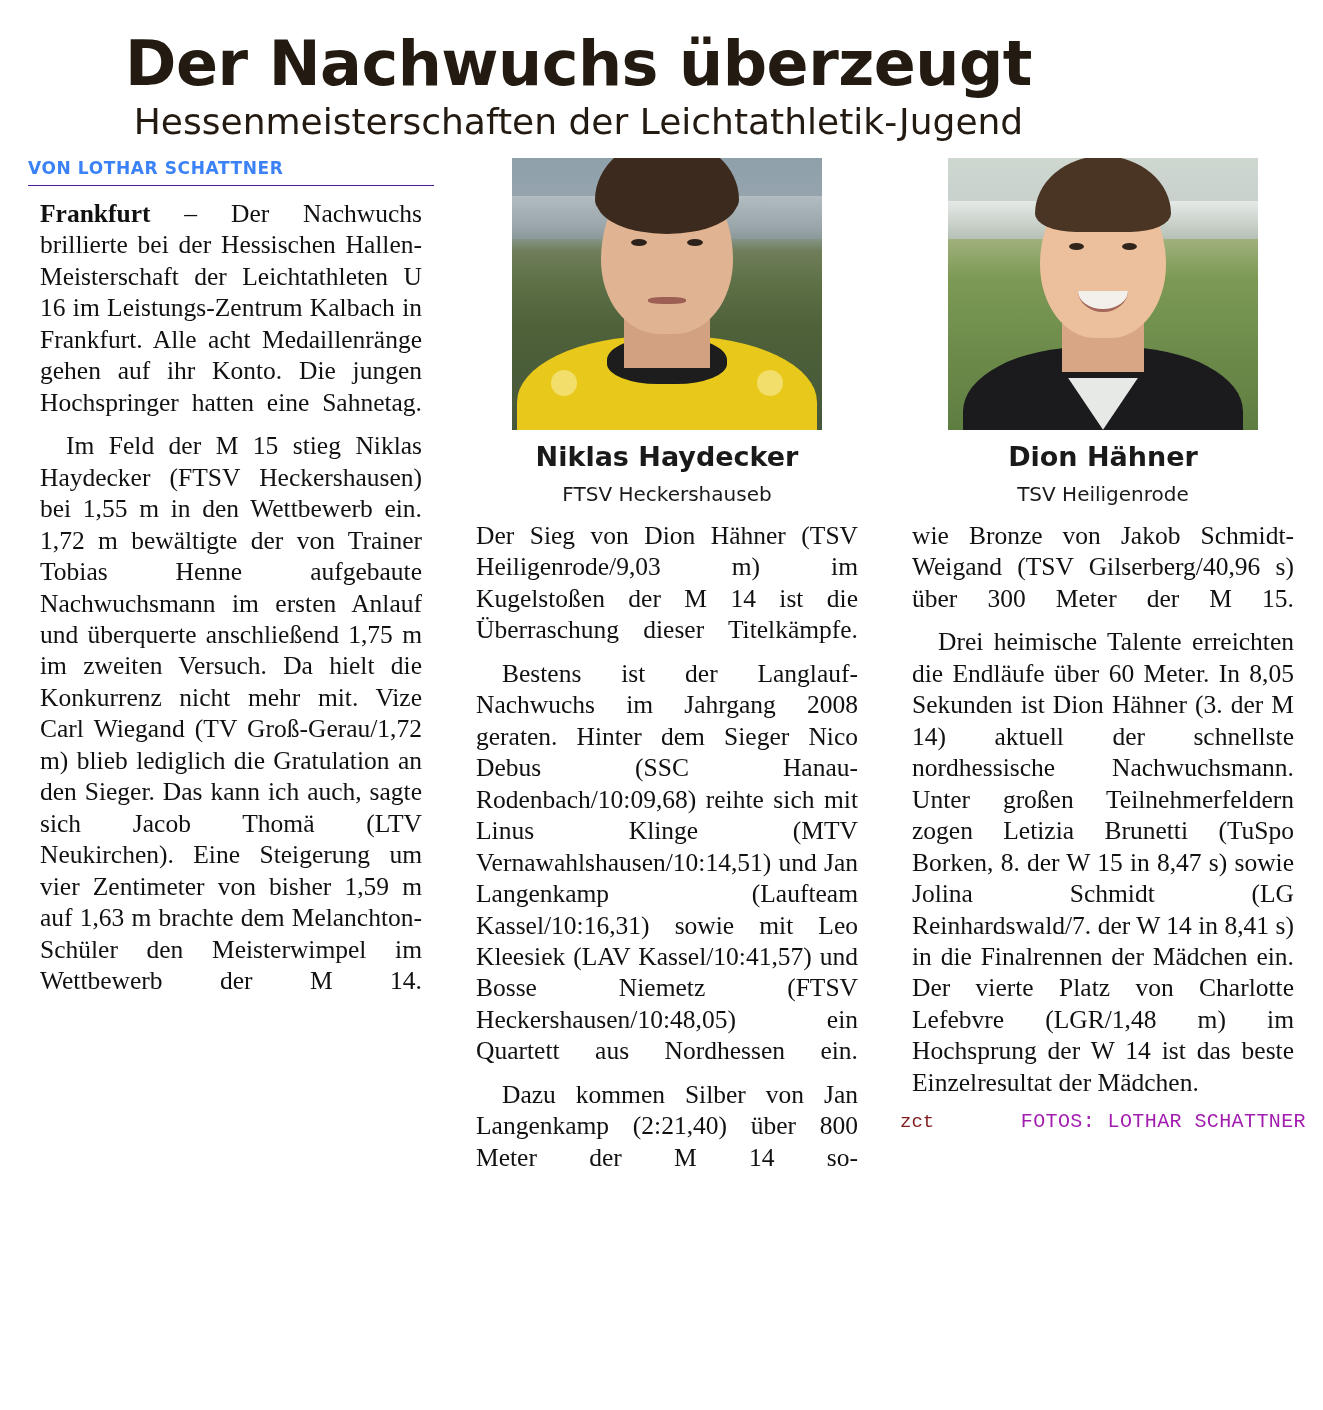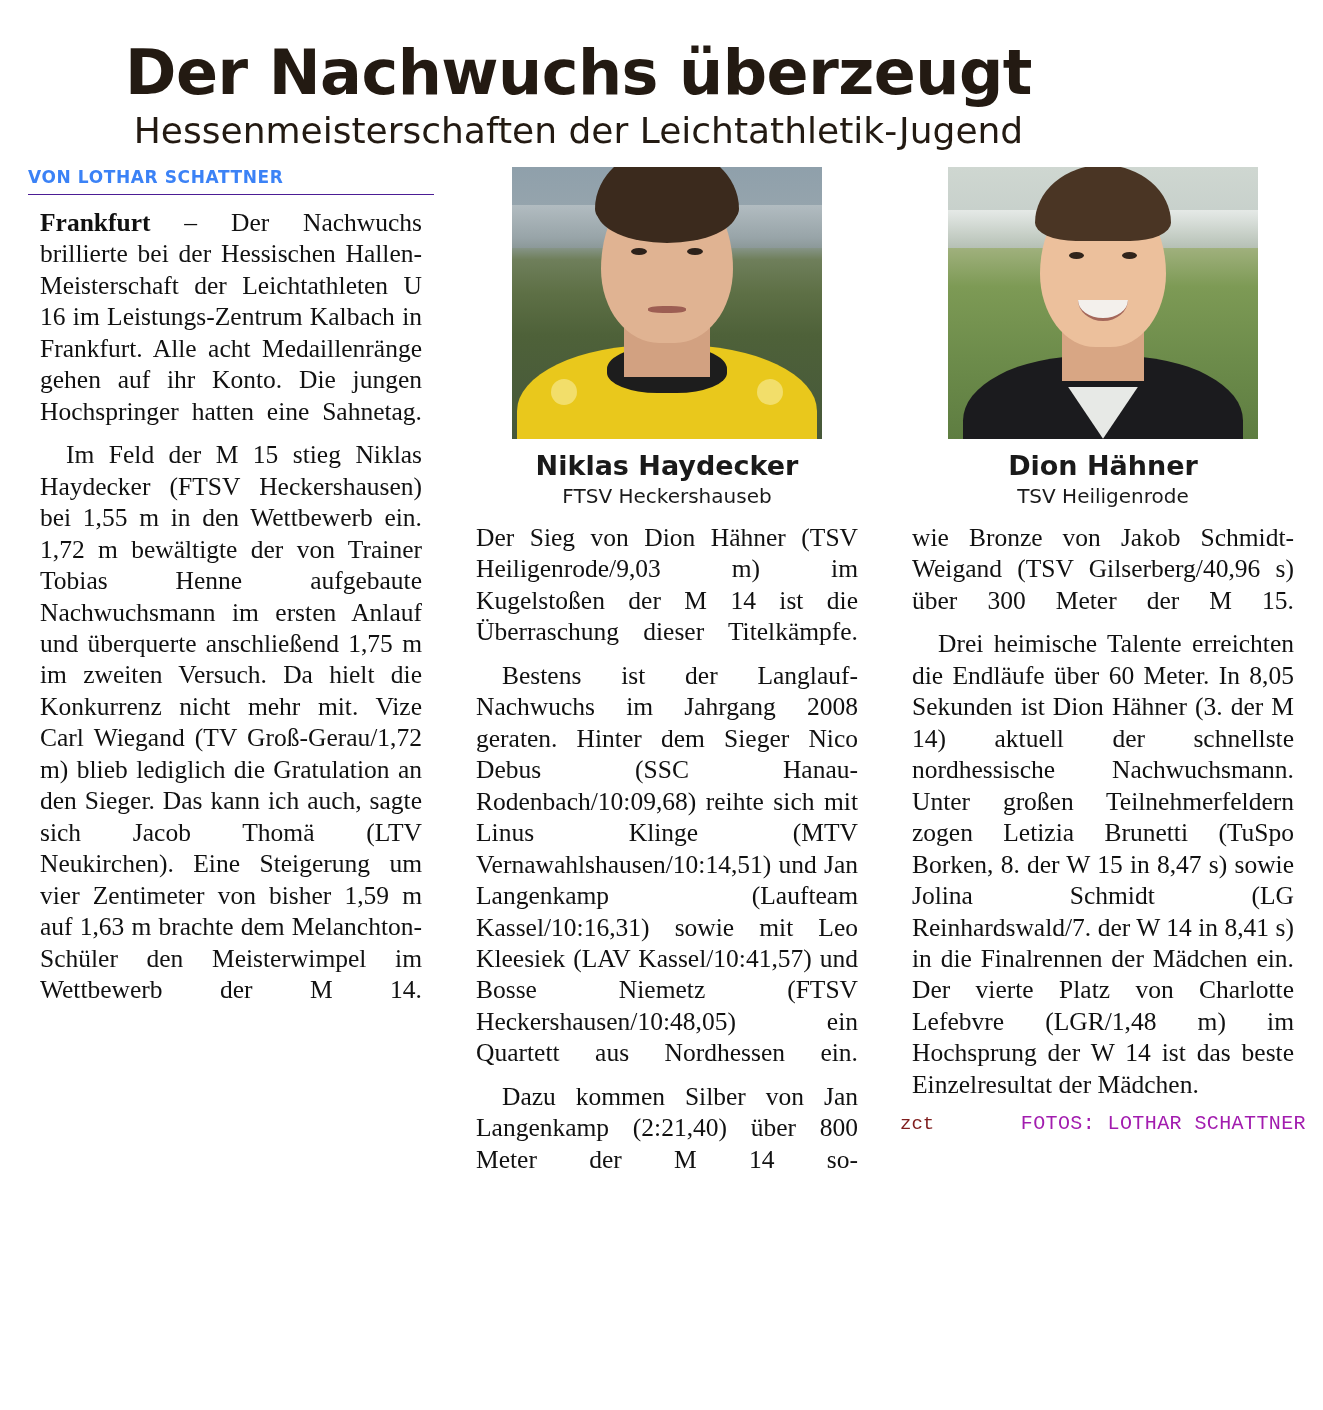--- a/index.html
+++ b/index.html
@@ -12,21 +12,21 @@
     height: 1410px;
     font-family: "Liberation Serif", serif;
     color: #111111;
     overflow: hidden;
   }
   .page {
     position: relative;
     width: 1157px;
     height: 1410px;
     box-sizing: border-box;
-    padding: 32px 28px 10px 28px;
+    padding: 23px 28px 10px 28px;
   }
 
   
   .headline {
     font-family: "DejaVu Sans", sans-serif;
     font-weight: bold;
     font-size: 62px;
     line-height: 1.05;
     text-align: center;
     color: #231a12;
@@ -103,21 +103,21 @@
     font-weight: bold;
     font-size: 27px;
     text-align: center;
     margin-top: 11px;
     color: #1a1a1a;
   }
   .caption-club {
     font-family: "DejaVu Sans", sans-serif;
     font-size: 20px;
     text-align: center;
-    margin-top: 3px;
+    margin-top: 10px;
     margin-bottom: 14px;
     color: #1a1a1a;
   }
 
   
   .p1-bg {
     position: absolute; inset: 0;
     background:
       linear-gradient(to bottom, #8fa0ab 0%, #9aa7ae 26%, #6f7f5b 34%, #5e7046 46%, #4e6139 62%, #46583a 100%);
     filter: blur(0.5px);

